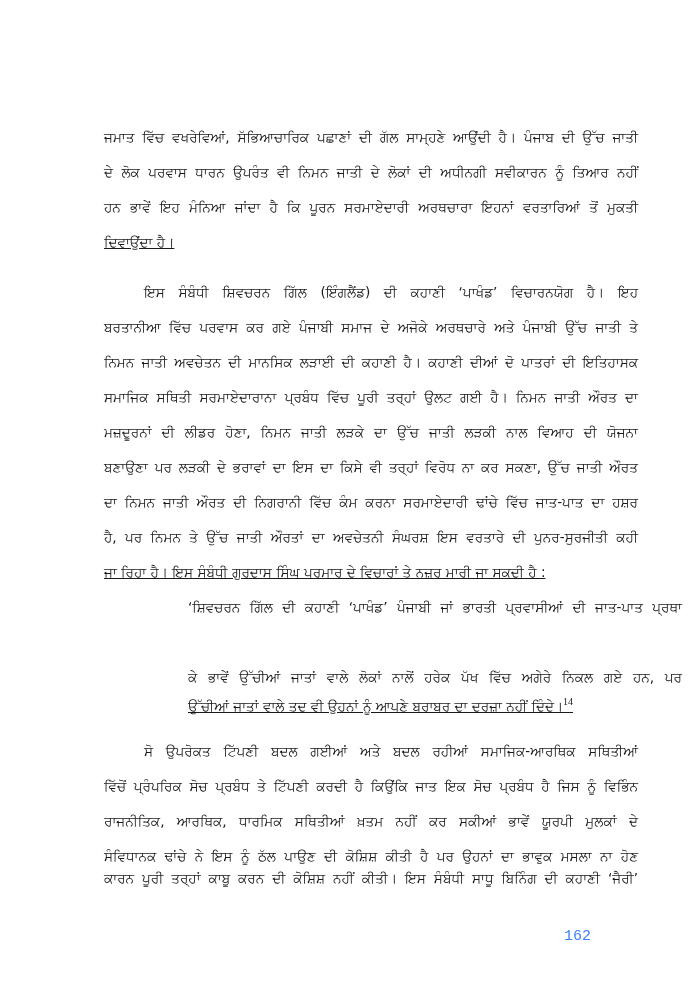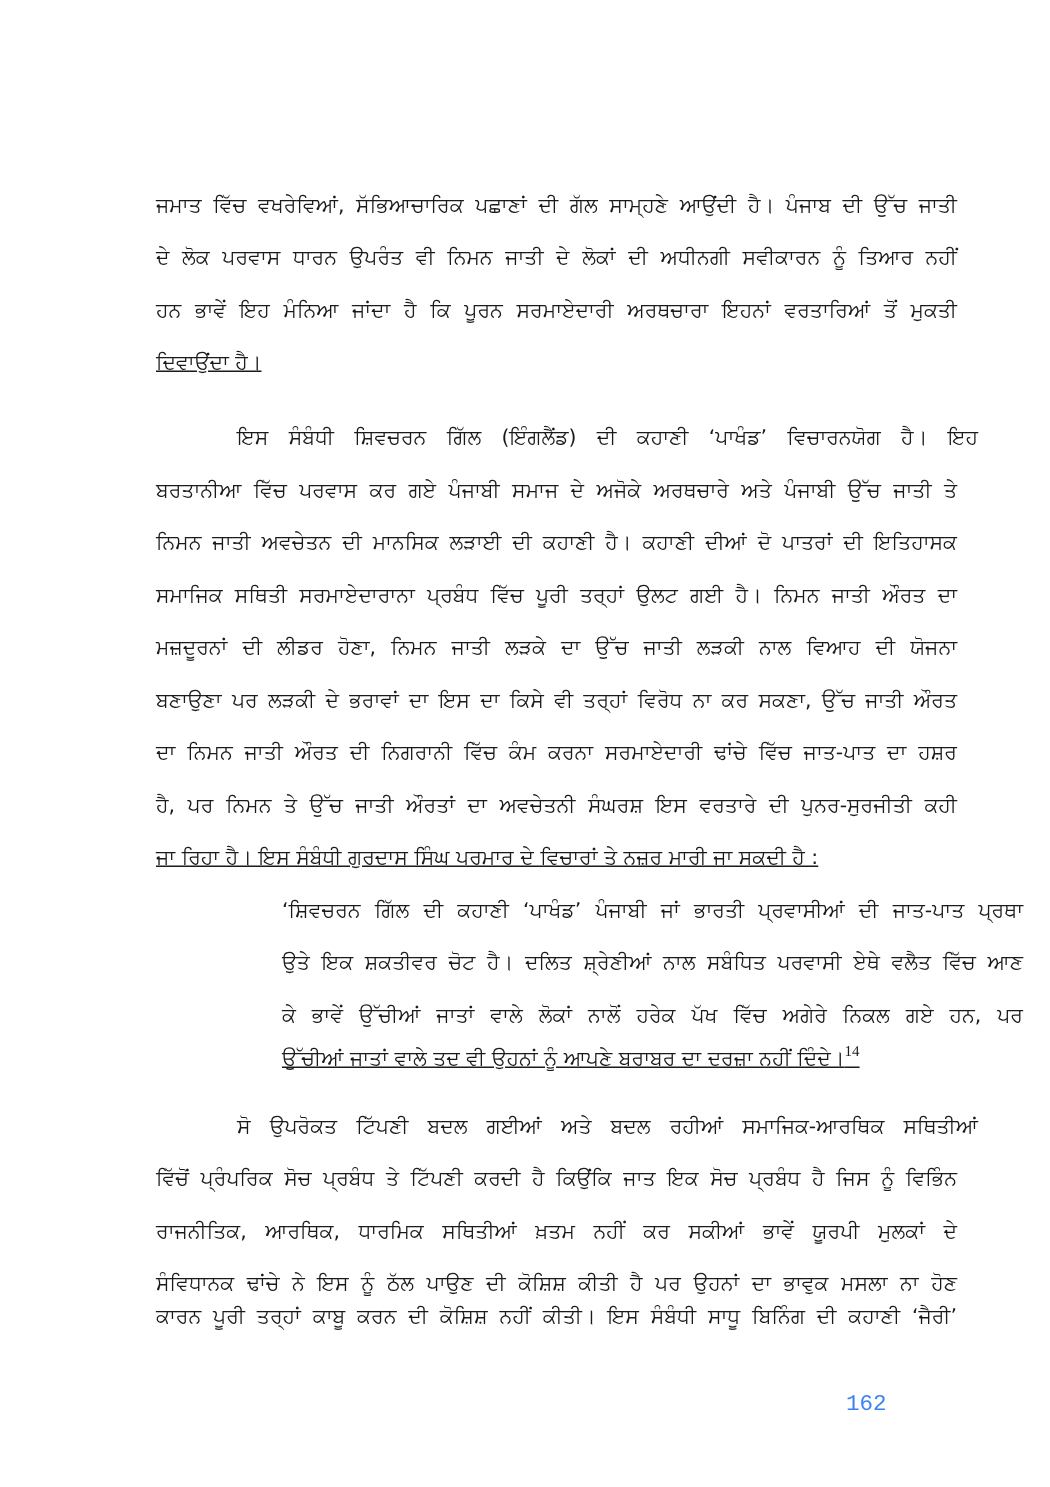--- a/index.html
+++ b/index.html
@@ -13,21 +13,21 @@
       left: 104px; width: 534px;
       font-family: "DejaVu Sans", "Liberation Sans", sans-serif;
       font-size: 13.6px;
       line-height: 20px;
       white-space: nowrap;
       text-align: justify;
       text-align-last: justify;
       color: #1a1a1a;
     }
     .line.last { text-align-last: left; text-decoration: underline; }
-    .line.indent { left: 144px; width: 494px; margin-left: 14px; }
+    .line.indent { left: 144px; width: 494px; }
     .line.quote { left: 144px; width: 494px; margin-left: 44px; }
     sup { font-family: "Liberation Serif", serif; font-size: 10px; vertical-align: 6px; line-height: 0; }
     .page-number {
       position: absolute; left: 564px; top: 928px;
       font-family: Liberation Mono, monospace;
       font-size: 15px; color: #3b82f6;
     }
   </style>
 </head>
 <body>
@@ -42,21 +42,20 @@
   <div class="line" style="top:317px">ਬਰਤਾਨੀਆ ਵਿੱਚ ਪਰਵਾਸ ਕਰ ਗਏ ਪੰਜਾਬੀ ਸਮਾਜ ਦੇ ਅਜੋਕੇ ਅਰਥਚਾਰੇ ਅਤੇ ਪੰਜਾਬੀ ਉੱਚ ਜਾਤੀ ਤੇ</div>
   <div class="line" style="top:352px">ਨਿਮਨ ਜਾਤੀ ਅਵਚੇਤਨ ਦੀ ਮਾਨਸਿਕ ਲੜਾਈ ਦੀ ਕਹਾਣੀ ਹੈ। ਕਹਾਣੀ ਦੀਆਂ ਦੋ ਪਾਤਰਾਂ ਦੀ ਇਤਿਹਾਸਕ</div>
   <div class="line" style="top:387px">ਸਮਾਜਿਕ ਸਥਿਤੀ ਸਰਮਾਏਦਾਰਾਨਾ ਪ੍ਰਬੰਧ ਵਿੱਚ ਪੂਰੀ ਤਰ੍ਹਾਂ ਉਲਟ ਗਈ ਹੈ। ਨਿਮਨ ਜਾਤੀ ਔਰਤ ਦਾ</div>
   <div class="line" style="top:422px">ਮਜ਼ਦੂਰਨਾਂ ਦੀ ਲੀਡਰ ਹੋਣਾ, ਨਿਮਨ ਜਾਤੀ ਲੜਕੇ ਦਾ ਉੱਚ ਜਾਤੀ ਲੜਕੀ ਨਾਲ ਵਿਆਹ ਦੀ ਯੋਜਨਾ</div>
   <div class="line" style="top:457px">ਬਣਾਉਣਾ ਪਰ ਲੜਕੀ ਦੇ ਭਰਾਵਾਂ ਦਾ ਇਸ ਦਾ ਕਿਸੇ ਵੀ ਤਰ੍ਹਾਂ ਵਿਰੋਧ ਨਾ ਕਰ ਸਕਣਾ, ਉੱਚ ਜਾਤੀ ਔਰਤ</div>
   <div class="line" style="top:492px">ਦਾ ਨਿਮਨ ਜਾਤੀ ਔਰਤ ਦੀ ਨਿਗਰਾਨੀ ਵਿੱਚ ਕੰਮ ਕਰਨਾ ਸਰਮਾਏਦਾਰੀ ਢਾਂਚੇ ਵਿੱਚ ਜਾਤ-ਪਾਤ ਦਾ ਹਸ਼ਰ</div>
   <div class="line" style="top:527px">ਹੈ, ਪਰ ਨਿਮਨ ਤੇ ਉੱਚ ਜਾਤੀ ਔਰਤਾਂ ਦਾ ਅਵਚੇਤਨੀ ਸੰਘਰਸ਼ ਇਸ ਵਰਤਾਰੇ ਦੀ ਪੁਨਰ-ਸੁਰਜੀਤੀ ਕਹੀ</div>
   <div class="line last" style="top:562px">ਜਾ ਰਿਹਾ ਹੈ। ਇਸ ਸੰਬੰਧੀ ਗੁਰਦਾਸ ਸਿੰਘ ਪਰਮਾਰ ਦੇ ਵਿਚਾਰਾਂ ਤੇ ਨਜ਼ਰ ਮਾਰੀ ਜਾ ਸਕਦੀ ਹੈ :</div>
 
   <div class="line quote" style="top:597px">‘ਸ਼ਿਵਚਰਨ ਗਿੱਲ ਦੀ ਕਹਾਣੀ ‘ਪਾਖੰਡ’ ਪੰਜਾਬੀ ਜਾਂ ਭਾਰਤੀ ਪ੍ਰਵਾਸੀਆਂ ਦੀ ਜਾਤ-ਪਾਤ ਪ੍ਰਥਾ</div>
-  <div class="line quote" style="top:632px">ਉਤੇ ਇਕ ਸ਼ਕਤੀਵਰ ਚੋਟ ਹੈ। ਦਲਿਤ ਸ਼੍ਰੇਣੀਆਂ ਨਾਲ ਸਬੰਧਿਤ ਪਰਵਾਸੀ ਏਥੇ ਵਲੈਤ ਵਿੱਚ ਆਣ</div>
   <div class="line quote" style="top:667px">ਕੇ ਭਾਵੇਂ ਉੱਚੀਆਂ ਜਾਤਾਂ ਵਾਲੇ ਲੋਕਾਂ ਨਾਲੋਂ ਹਰੇਕ ਪੱਖ ਵਿੱਚ ਅਗੇਰੇ ਨਿਕਲ ਗਏ ਹਨ, ਪਰ</div>
   <div class="line quote last" style="top:696px"><span>ਉੱਚੀਆਂ ਜਾਤਾਂ ਵਾਲੇ ਤਦ ਵੀ ਉਹਨਾਂ ਨੂੰ ਆਪਣੇ ਬਰਾਬਰ ਦਾ ਦਰਜ਼ਾ ਨਹੀਂ ਦਿੰਦੇ।</span><sup>14</sup></div>
 
   <div class="line indent" style="top:741px">ਸੋ ਉਪਰੋਕਤ ਟਿੱਪਣੀ ਬਦਲ ਗਈਆਂ ਅਤੇ ਬਦਲ ਰਹੀਆਂ ਸਮਾਜਿਕ-ਆਰਥਿਕ ਸਥਿਤੀਆਂ</div>
   <div class="line" style="top:776px">ਵਿੱਚੋਂ ਪ੍ਰੰਪਰਿਕ ਸੋਚ ਪ੍ਰਬੰਧ ਤੇ ਟਿੱਪਣੀ ਕਰਦੀ ਹੈ ਕਿਉਂਕਿ ਜਾਤ ਇਕ ਸੋਚ ਪ੍ਰਬੰਧ ਹੈ ਜਿਸ ਨੂੰ ਵਿਭਿੰਨ</div>
   <div class="line" style="top:811px">ਰਾਜਨੀਤਿਕ, ਆਰਥਿਕ, ਧਾਰਮਿਕ ਸਥਿਤੀਆਂ ਖ਼ਤਮ ਨਹੀਂ ਕਰ ਸਕੀਆਂ ਭਾਵੇਂ ਯੂਰਪੀ ਮੁਲਕਾਂ ਦੇ</div>
   <div class="line" style="top:846px">ਸੰਵਿਧਾਨਕ ਢਾਂਚੇ ਨੇ ਇਸ ਨੂੰ ਠੱਲ ਪਾਉਣ ਦੀ ਕੋਸ਼ਿਸ਼ ਕੀਤੀ ਹੈ ਪਰ ਉਹਨਾਂ ਦਾ ਭਾਵੁਕ ਮਸਲਾ ਨਾ ਹੋਣ</div>
   <div class="line" style="top:868px">ਕਾਰਨ ਪੂਰੀ ਤਰ੍ਹਾਂ ਕਾਬੂ ਕਰਨ ਦੀ ਕੋਸ਼ਿਸ਼ ਨਹੀਂ ਕੀਤੀ। ਇਸ ਸੰਬੰਧੀ ਸਾਧੂ ਬਿਨਿੰਗ ਦੀ ਕਹਾਣੀ ‘ਜੈਰੀ’</div>
 
   <div class="page-number">162</div>

